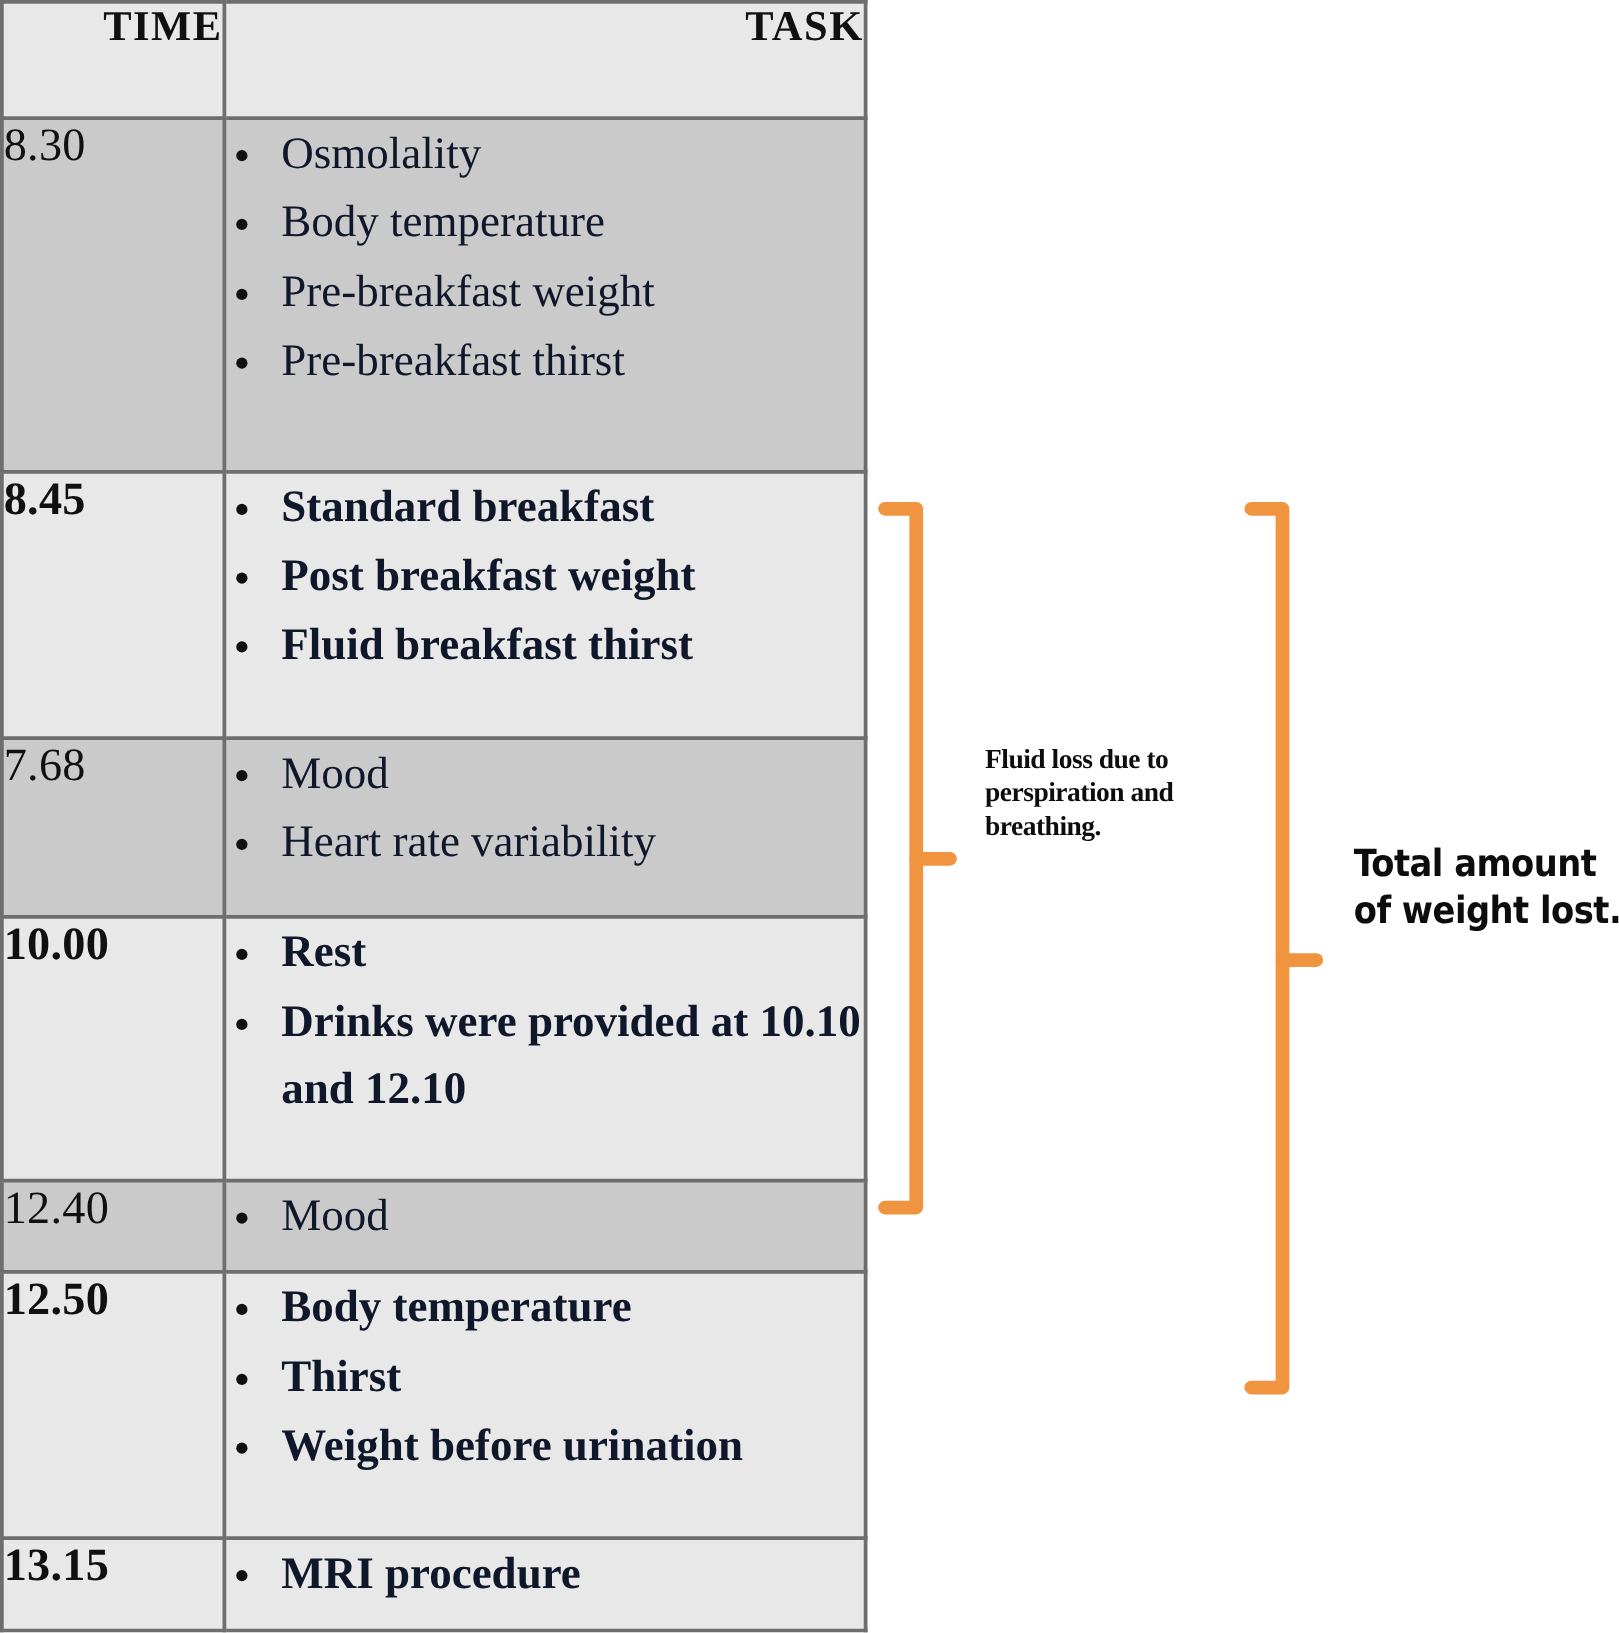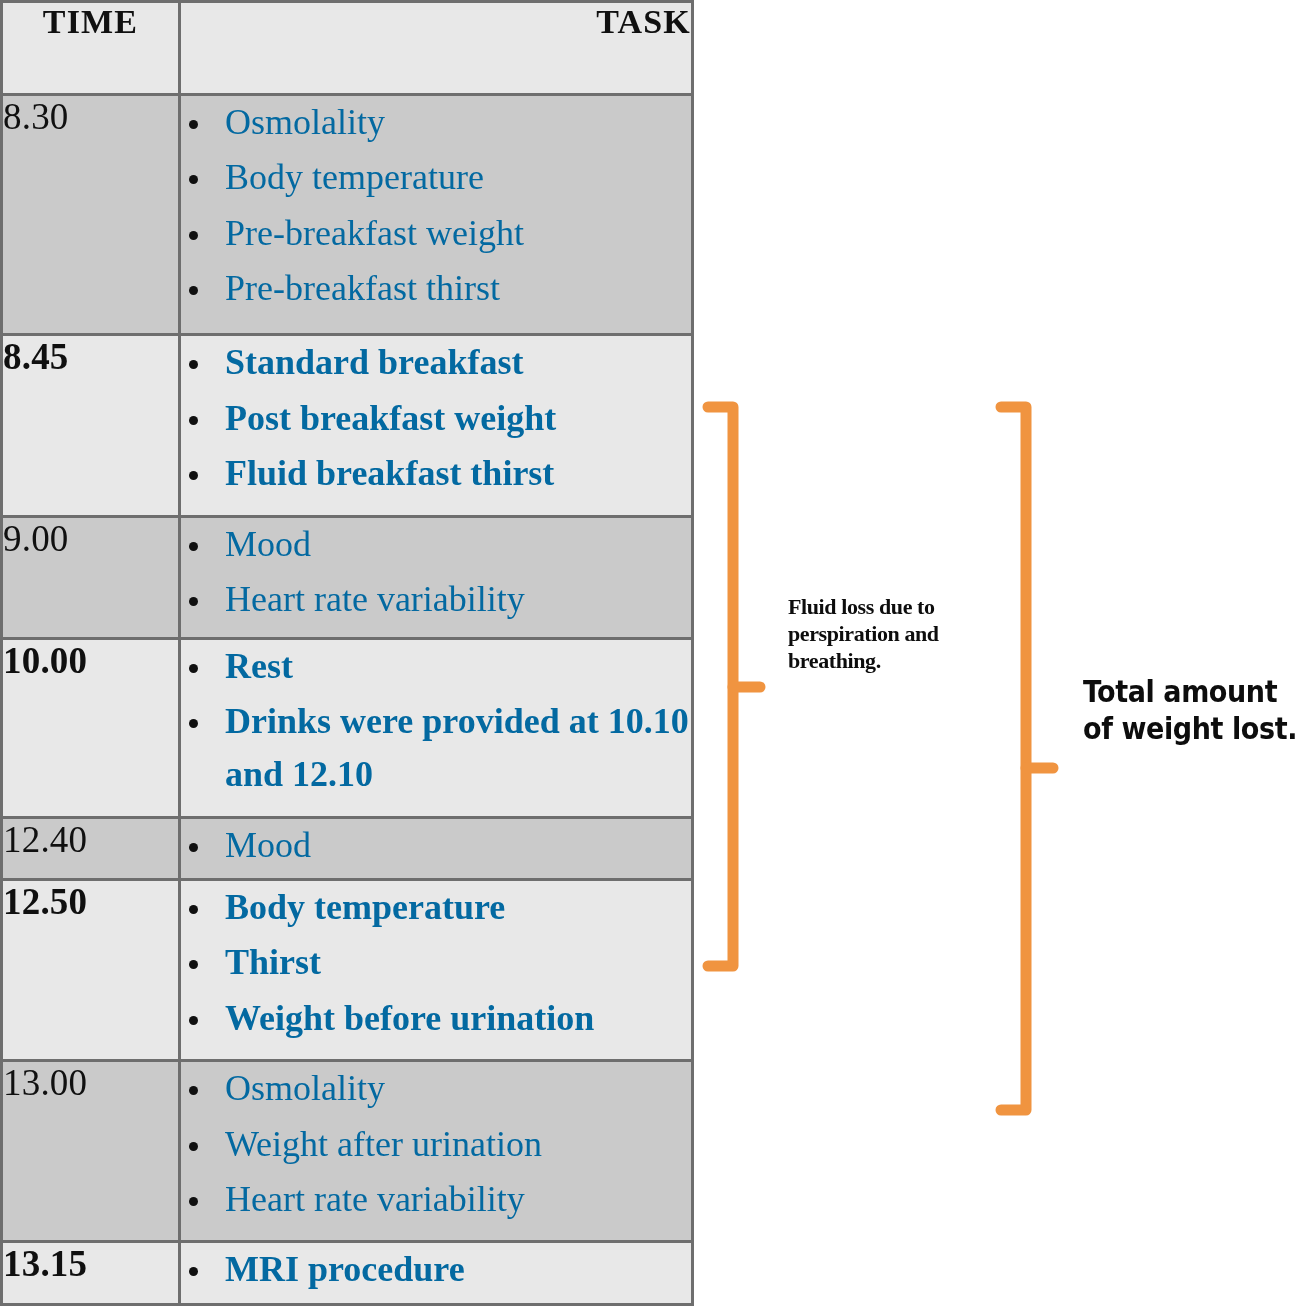--- a/index.html
+++ b/index.html
@@ -55,36 +55,36 @@
 
   .head-cell {
     font-weight: bold;
     font-size: 34px;
     letter-spacing: 1.2px;
     color: #101010;
     text-align: right;
     padding-top: 20px;
     height: 90px;
   }
-  .head-cell.time-head { text-align: center; }
+  .head-cell.time-head { text-align: right; }
 
   .task-cell {
     padding: 12px 8px 14px 22px;
   }
   ul.task-list {
     margin: 0;
     padding: 0;
     list-style: none;
   }
   ul.task-list > li {
     position: relative;
     padding-left: 44px;
     font-size: 36px;
     line-height: 1.48;
-    color: #0369a1;
+    color: #0f172a;
     margin: 0 0 2px 0;
   }
   ul.task-list > li::before {
     content: "";
     position: absolute;
     left: 8px;
     top: 24px;
     width: 9px;
     height: 9px;
     border-radius: 50%;
@@ -167,21 +167,21 @@
       <td class="task-cell">
         <ul class="task-list">
           <li>Standard breakfast</li>
           <li>Post breakfast weight</li>
           <li>Fluid breakfast thirst</li>
         </ul>
       </td>
     </tr>
 
     <tr class="row-dark r3">
-      <td class="time-cell">9.00</td>
+      <td class="time-cell">7.68</td>
       <td class="task-cell">
         <ul class="task-list">
           <li>Mood</li>
           <li>Heart rate variability</li>
         </ul>
       </td>
     </tr>
 
     <tr class="row-light r4">
       <td class="time-cell">10.00</td>
@@ -206,30 +206,20 @@
       <td class="time-cell">12.50</td>
       <td class="task-cell">
         <ul class="task-list">
           <li>Body temperature</li>
           <li>Thirst</li>
           <li>Weight before urination</li>
         </ul>
       </td>
     </tr>
 
-    <tr class="row-dark r7">
-      <td class="time-cell">13.00</td>
-      <td class="task-cell">
-        <ul class="task-list">
-          <li>Osmolality</li>
-          <li>Weight after urination</li>
-          <li>Heart rate variability</li>
-        </ul>
-      </td>
-    </tr>
 
     <tr class="row-light r8">
       <td class="time-cell">13.15</td>
       <td class="task-cell">
         <ul class="task-list">
           <li>MRI procedure</li>
         </ul>
       </td>
     </tr>
 

